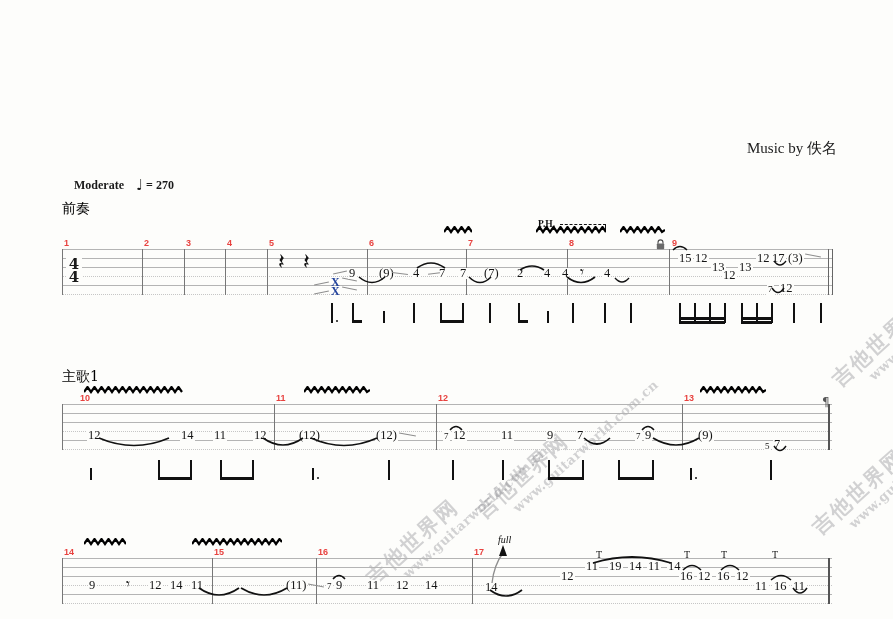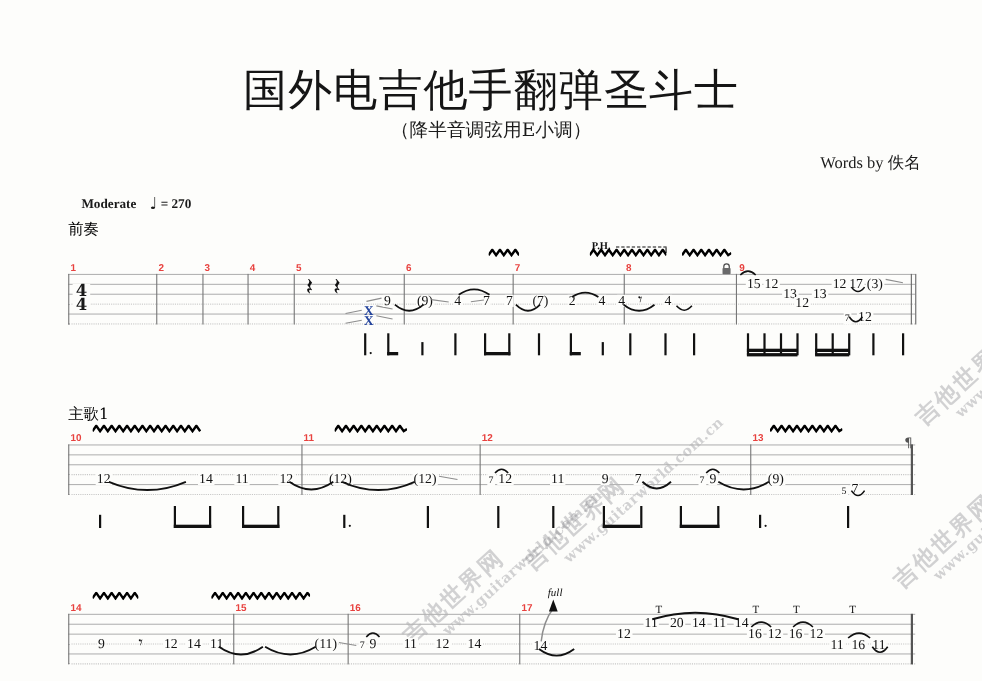--- a/index.html
+++ b/index.html
@@ -262,23 +262,21 @@
     font-weight: bold;
   }
   .wm.cn { font-size: 21px; letter-spacing: 2px; }
   .wm.url { font-size: 13px; letter-spacing: 0.5px; }
 </style>
 </head>
 <body>
 
 <div id="sheet">
 
-  <div class="title">国外电吉他手翻弹圣斗士</div>
-  <div class="subtitle">（降半音调弦用E小调）</div>
-  <div class="credit-right">Words by 佚名</div>
+  <div class="credit-right">Music by 佚名</div>
 
   <div class="tempo">
     <span>Moderate</span><span class="note-glyph">♩</span><span>= 270</span>
   </div>
 
   <div class="section-label" style="left:62px; top:200px;">前奏</div>
   <div class="section-label" style="left:62px; top:368px;">主歌1</div>
 
   <div class="wm cn" style="left:826px; top:372px;">吉他世界网</div>
   <div class="wm url" style="left:866px; top:372px;">www.guitarworld.com.cn</div>
@@ -472,21 +470,21 @@
     <div class="sline" style="top:36px;"></div>
     <div class="sline dotted" style="top:45px;"></div>
 
     <div class="barline" style="left:0px;   top:0; height:46px;"></div>
     <div class="barline" style="left:212px; top:0; height:46px;"></div>
     <div class="barline" style="left:374px; top:0; height:46px;"></div>
     <div class="barline" style="left:620px; top:0; height:46px;"></div>
     <div class="barline thick" style="left:766px; top:0; height:46px;"></div>
   </div>
 
-  <div class="measnum" style="left:64px;  top:393px;">10</div>
+  <div class="measnum" style="left:80px;  top:393px;">10</div>
   <div class="measnum" style="left:276px; top:393px;">11</div>
   <div class="measnum" style="left:438px; top:393px;">12</div>
   <div class="measnum" style="left:684px; top:393px;">13</div>
   <div class="pilcrow" style="left:822px; top:395px;">¶</div>
 
   <div class="vib" style="left:84px; top:386px; width:100px;">
     <svg width="100" height="8" viewBox="0 0 100 8">
         <path d="M0 6 L3.5 1 L7 6 L10.5 1 L14 6 L17.5 1 L21 6 L24.5 1 L28 6 L31.5 1 L35 6 L38.5 1 L42 6 L45.5 1 L49 6 L52.5 1 L56 6 L59.5 1 L63 6 L66.5 1 L70 6 L73.5 1 L77 6 L80.5 1 L84 6 L87.5 1 L91 6 L94.5 1 L98 6" fill="none" stroke="#000" stroke-width="2.2"></path>
       </svg>
   </div>
@@ -621,21 +619,21 @@
   <div class="tabnum" style="left:285px; top:580px;">(11)</div>
   <div class="tabnum small" style="left:326px; top:581px;">7</div>
   <div class="tabnum" style="left:335px; top:580px;">9</div>
   <div class="tabnum" style="left:366px; top:580px;">11</div>
   <div class="tabnum" style="left:395px; top:580px;">12</div>
   <div class="tabnum" style="left:424px; top:580px;">14</div>
 
   <div class="tabnum" style="left:484px; top:582px;">14</div>
   <div class="tabnum" style="left:560px; top:571px;">12</div>
   <div class="tabnum" style="left:585px; top:561px;">11</div>
-  <div class="tabnum" style="left:608px; top:561px;">20</div>
+  <div class="tabnum" style="left:608px; top:561px;">19</div>
   <div class="tabnum" style="left:628px; top:561px;">14</div>
   <div class="tabnum" style="left:647px; top:561px;">11</div>
   <div class="tabnum" style="left:667px; top:561px;">14</div>
   <div class="tabnum" style="left:679px; top:571px;">16</div>
   <div class="tabnum" style="left:697px; top:571px;">12</div>
   <div class="tabnum" style="left:716px; top:571px;">16</div>
   <div class="tabnum" style="left:735px; top:571px;">12</div>
   <div class="tabnum" style="left:754px; top:581px;">11</div>
   <div class="tabnum" style="left:773px; top:581px;">16</div>
   <div class="tabnum" style="left:792px; top:581px;">11</div>

